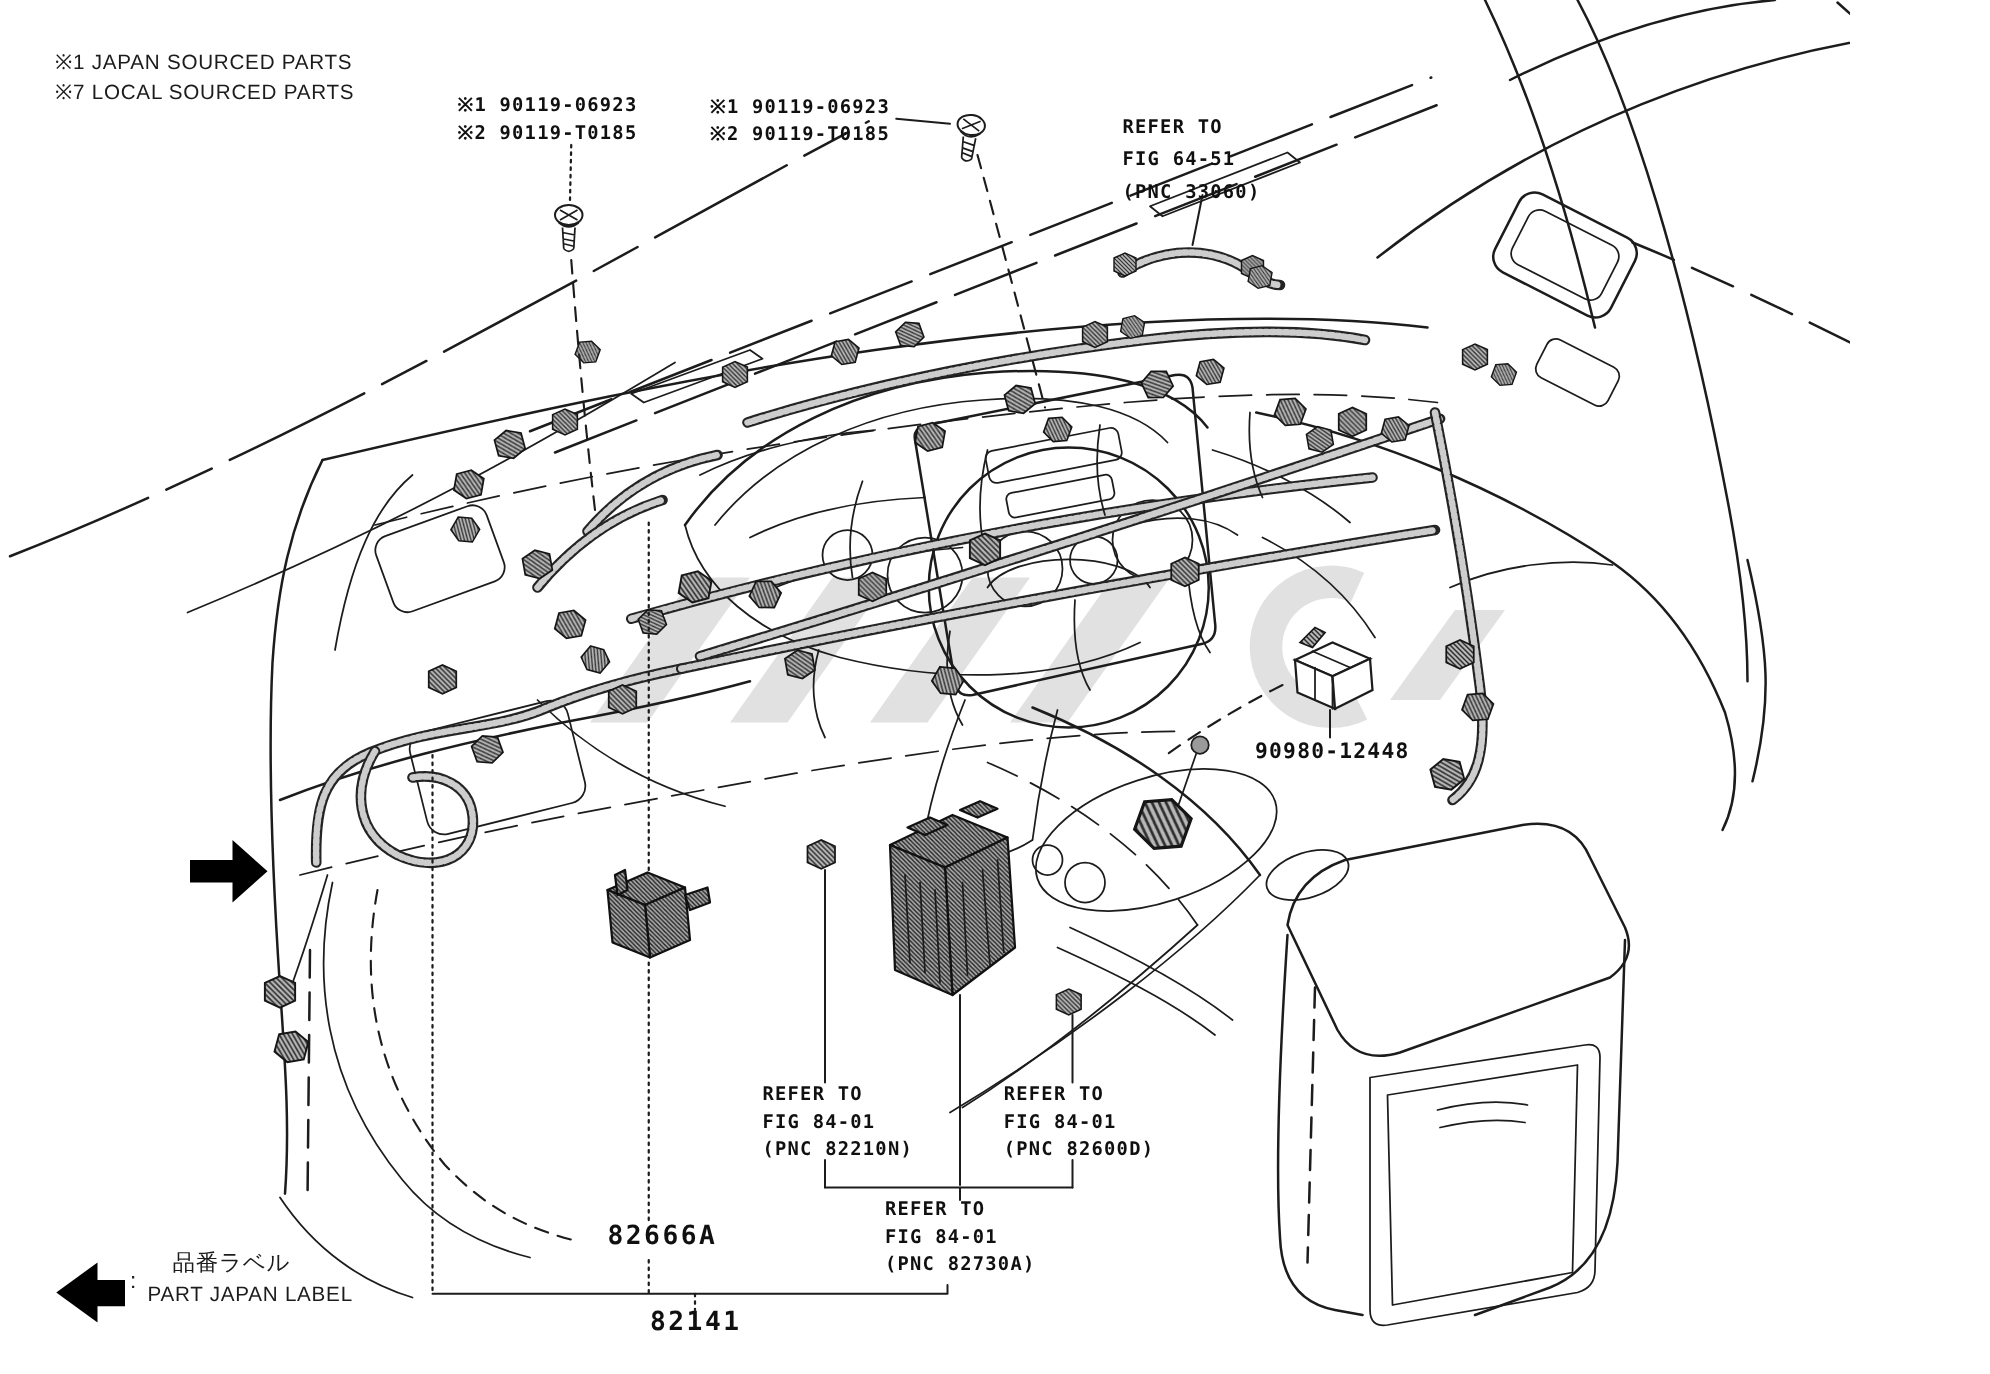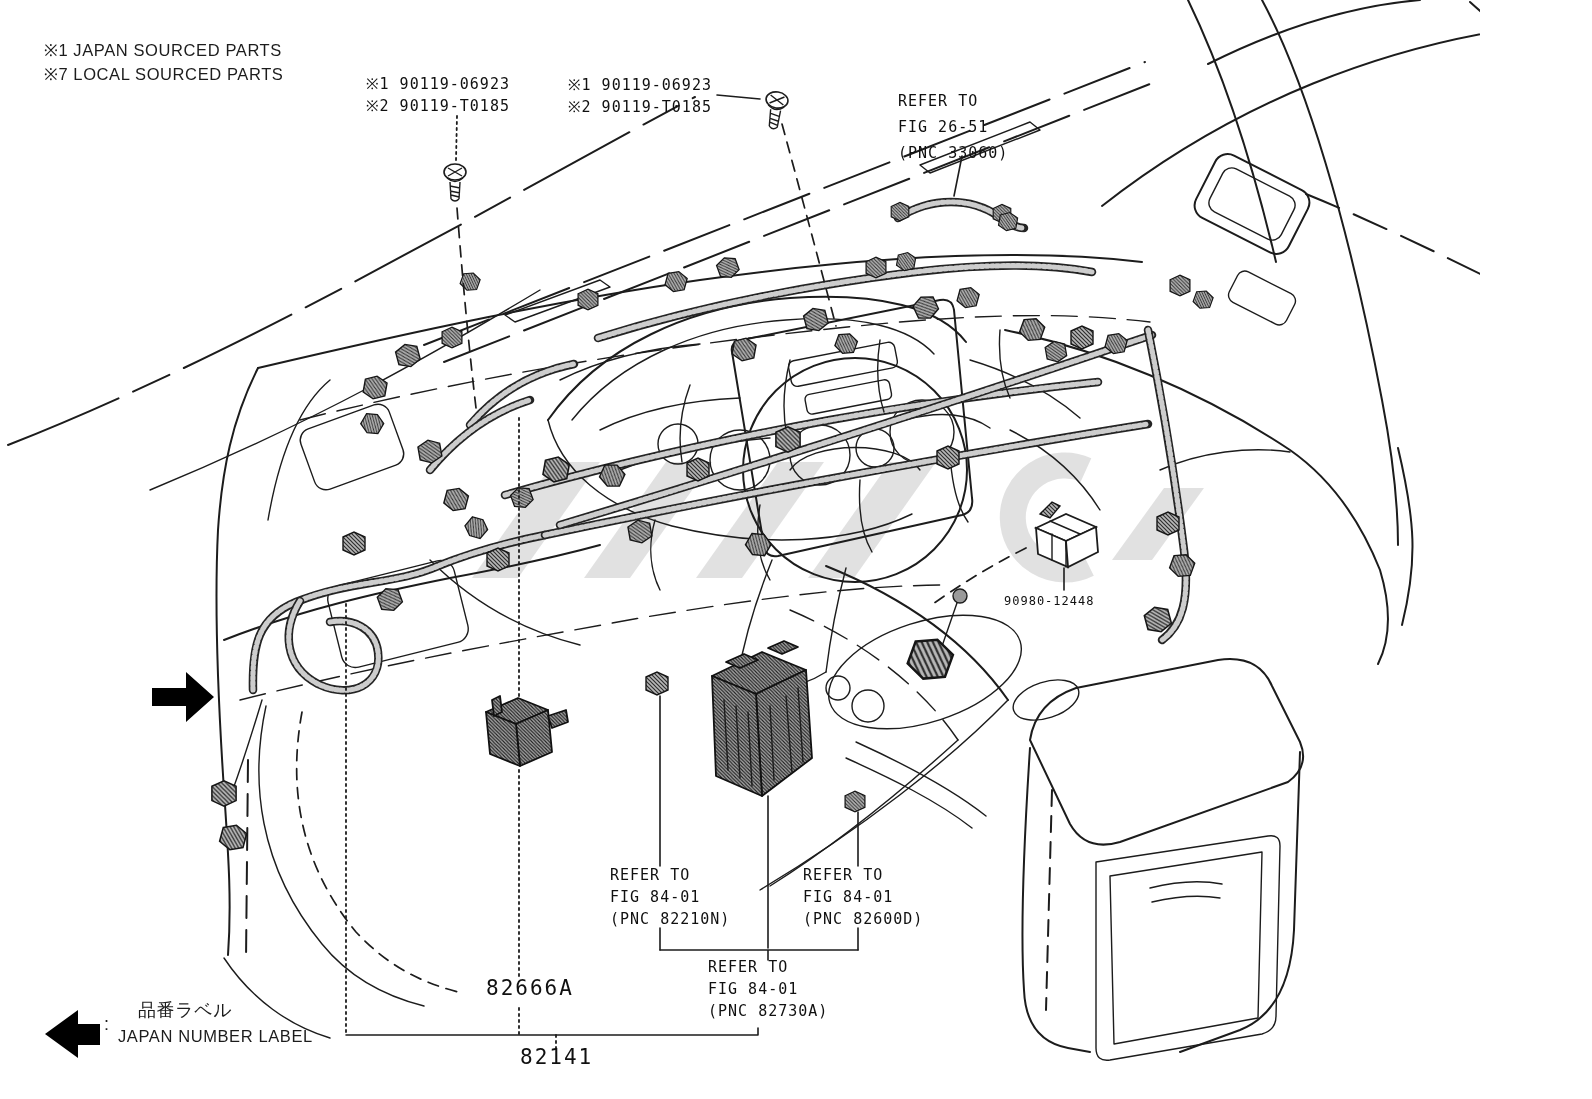--- a/index.html
+++ b/index.html
@@ -1,20 +1,20 @@
 <!DOCTYPE html>
 <html><head>
 <meta charset="utf-8">
 <style>
   html,body{margin:0;padding:0;background:#ffffff;}
   #stage{position:relative;width:1480px;height:1099px;background:#ffffff;overflow:hidden;
          font-family:"Liberation Sans",sans-serif;}
   svg{position:absolute;left:0;top:0;}
   .lbl{position:absolute;white-space:pre;color:#101010;}
-  .mono{font-family:"DejaVu Sans Mono","Liberation Mono",monospace;font-weight:normal;
+  .mono{font-family:"DejaVu Sans Mono","Liberation Mono",monospace;font-weight:bold;
         font-size:15px;line-height:22px;letter-spacing:1px;}
   .mono3{line-height:26px;}
   .big{font-size:21px;letter-spacing:2px;}
   .sans{font-family:"Liberation Sans",sans-serif;font-size:16.5px;line-height:24px;
         letter-spacing:0.6px;color:#1c1c1c;}
   .code{font-size:16px;letter-spacing:1px;color:#0f766e;}
   
   .ln{fill:none;stroke:#1c1c1c;stroke-width:2;stroke-linecap:round;stroke-linejoin:round;}
   .thin{stroke-width:1.4;}
   .dash{stroke-dasharray:26 12;}
@@ -310,32 +310,32 @@
 
 <div class="lbl sans" style="left:44px;top:38px;">※1 JAPAN SOURCED PARTS</div>
 <div class="lbl sans" style="left:44px;top:62px;">※7 LOCAL SOURCED PARTS</div>
 
 <div class="lbl mono" style="left:366px;top:73px;">※1 90119-06923</div>
 <div class="lbl mono" style="left:366px;top:95px;">※2 90119-T0185</div>
 
 <div class="lbl mono" style="left:568px;top:74px;">※1 90119-06923</div>
 <div class="lbl mono" style="left:568px;top:96px;">※2 90119-T0185</div>
 
-<div class="lbl mono mono3" style="left:898px;top:88px;"><span>REFER TO</span><br><span>FIG 26-51</span><br><span>(PNC 33060)</span></div>
-
-<div class="lbl mono" style="left:1004px;top:590px;font-size:12px;">90980-12448</div>
+<div class="lbl mono mono3" style="left:898px;top:88px;"><span>REFER TO</span><br><span>FIG 64-51</span><br><span>(PNC 33060)</span></div>
+
+<div class="lbl mono" style="left:1004px;top:590px;font-size:17px;">90980-12448</div>
 
 <div class="lbl mono" style="left:610px;top:864px;"><span>REFER TO</span><br><span>FIG 84-01</span><br><span>(PNC 82210N)</span></div>
 
 <div class="lbl mono" style="left:803px;top:864px;"><span>REFER TO</span><br><span>FIG 84-01</span><br><span>(PNC 82600D)</span></div>
 
 <div class="lbl mono" style="left:708px;top:956px;"><span>REFER TO</span><br><span>FIG 84-01</span><br><span>(PNC 82730A)</span></div>
 
 <div class="lbl mono big" style="left:486px;top:977px;">82666A</div>
 <div class="lbl mono big" style="left:520px;top:1046px;">82141</div>
 
 <div class="lbl sans" style="left:104px;top:1012px;font-size:18px;">:</div>
 <div class="lbl sans" style="left:118px;top:998px;font-size:18px;margin-left:20px;">品番ラベル</div>
-<div class="lbl sans" style="left:118px;top:1024px;">JAPAN NUMBER LABEL</div>
+<div class="lbl sans" style="left:118px;top:1024px;">PART JAPAN LABEL</div>
 
 <div class="lbl sans code" style="left:1480px;top:1048px;">827654C</div>
 
 </div>
 
 </body></html>

